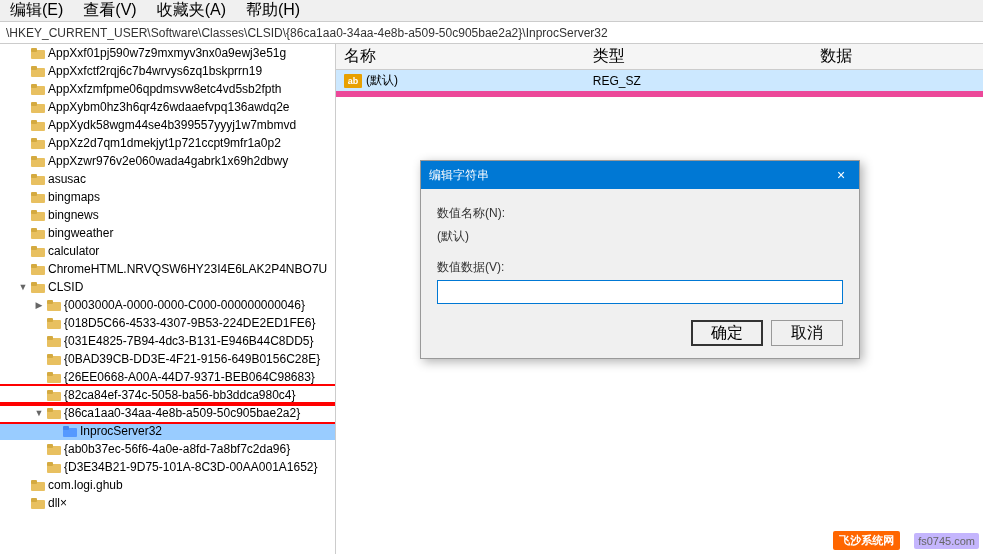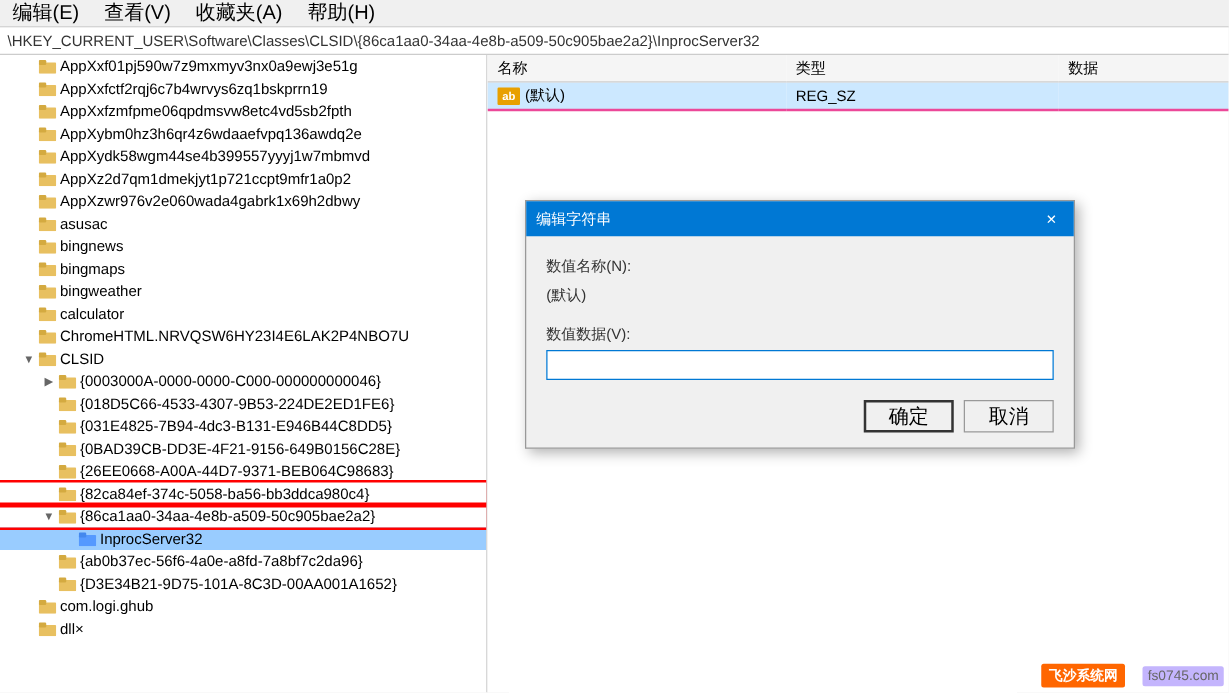--- a/index.html
+++ b/index.html
@@ -42,21 +42,21 @@
     }
 
     
     .main-area {
       display: flex;
       height: calc(554px - 44px);
     }
 
     
     .tree-panel {
-      width: 390px;
+      width: 336px;
       background: #fff;
       border-right: 1px solid #ccc;
       overflow-y: auto;
       overflow-x: hidden;
       height: 100%;
     }
 
     .tree-item {
       display: flex;
       align-items: center;
@@ -106,28 +106,28 @@
     .reg-table {
       width: 100%;
       border-collapse: collapse;
     }
     .reg-table th {
       background: #f5f5f5;
       border-bottom: 1px solid #ccc;
       padding: 2px 8px;
       text-align: left;
       font-weight: normal;
-      font-size: 12px;
+      font-size: 16px;
       position: sticky;
       top: 0;
     }
     .reg-table td {
       padding: 2px 8px;
       font-size: 12px;
-      border-bottom: 2px solid #ec4899;
+      border-bottom: 6px solid #ec4899;
     }
 
     
     .val-icon {
       display: inline-flex;
       align-items: center;
       justify-content: center;
       width: 18px;
       height: 14px;
       background: #e8a000;
@@ -371,32 +371,32 @@
       </div>
       <div class="tree-item">
         <span class="tree-indent" style="width: 16px;"></span>
         <span class="tree-arrow"></span>
         <span class="folder-icon">
           <svg viewBox="0 0 14 12" fill="none" xmlns="http://www.w3.org/2000/svg">
     <rect x="0" y="3" width="14" height="9" rx="1" fill="#e8c060"></rect>
     <rect x="0" y="1" width="6" height="4" rx="1" fill="#d4aa40"></rect>
   </svg>
         </span>
+        <span class="tree-label">bingmaps</span>
+      </div>
+      <div class="tree-item">
+        <span class="tree-indent" style="width: 16px;"></span>
+        <span class="tree-arrow"></span>
+        <span class="folder-icon">
+          <svg viewBox="0 0 14 12" fill="none" xmlns="http://www.w3.org/2000/svg">
+    <rect x="0" y="3" width="14" height="9" rx="1" fill="#e8c060"></rect>
+    <rect x="0" y="1" width="6" height="4" rx="1" fill="#d4aa40"></rect>
+  </svg>
+        </span>
         <span class="tree-label">bingnews</span>
-      </div>
-      <div class="tree-item">
-        <span class="tree-indent" style="width: 16px;"></span>
-        <span class="tree-arrow"></span>
-        <span class="folder-icon">
-          <svg viewBox="0 0 14 12" fill="none" xmlns="http://www.w3.org/2000/svg">
-    <rect x="0" y="3" width="14" height="9" rx="1" fill="#e8c060"></rect>
-    <rect x="0" y="1" width="6" height="4" rx="1" fill="#d4aa40"></rect>
-  </svg>
-        </span>
-        <span class="tree-label">bingmaps</span>
       </div>
       <div class="tree-item">
         <span class="tree-indent" style="width: 16px;"></span>
         <span class="tree-arrow"></span>
         <span class="folder-icon">
           <svg viewBox="0 0 14 12" fill="none" xmlns="http://www.w3.org/2000/svg">
     <rect x="0" y="3" width="14" height="9" rx="1" fill="#e8c060"></rect>
     <rect x="0" y="1" width="6" height="4" rx="1" fill="#d4aa40"></rect>
   </svg>
         </span>

